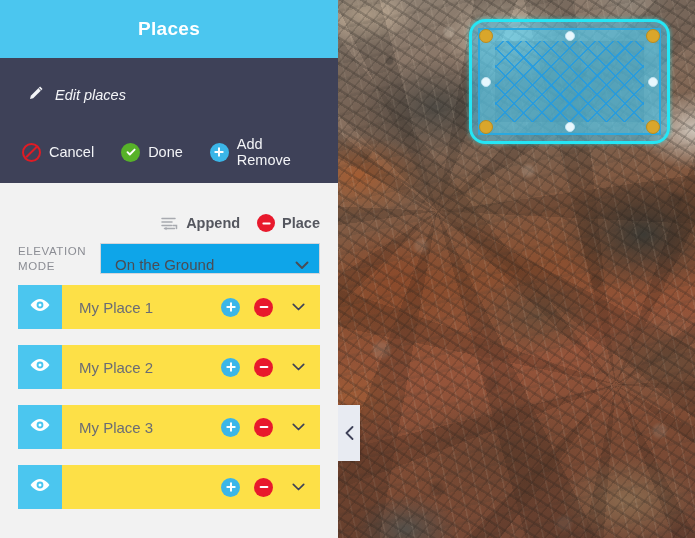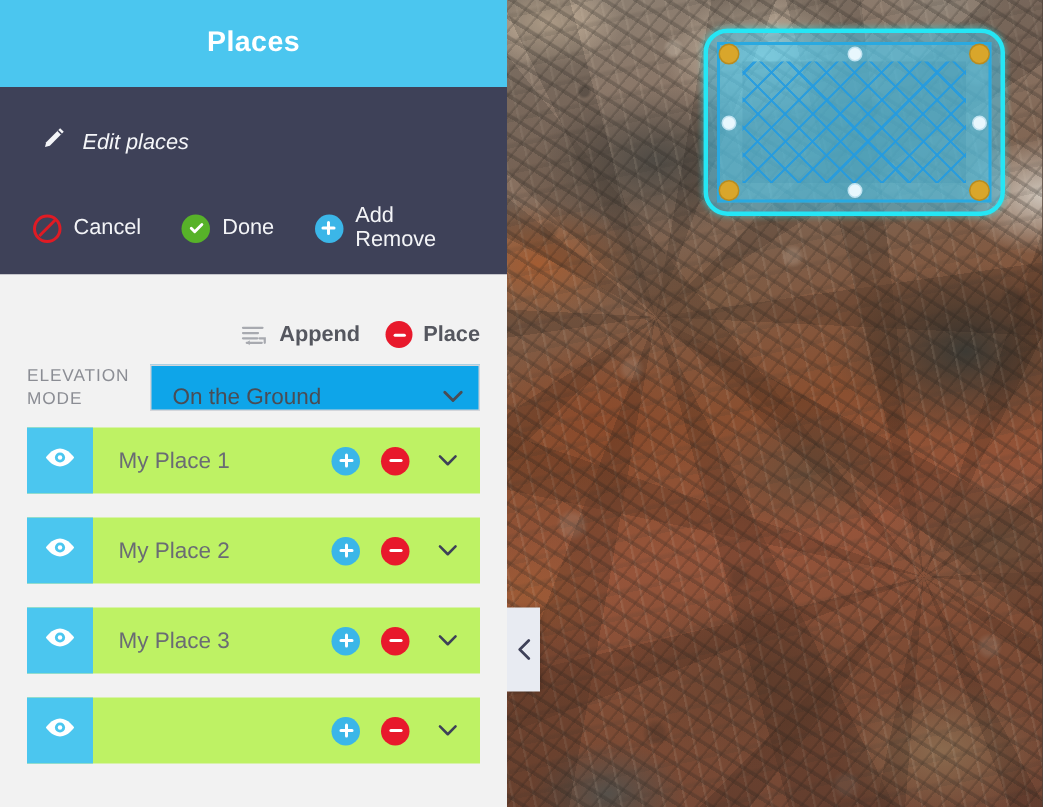--- a/index.html
+++ b/index.html
@@ -220,21 +220,21 @@
     padding: 0 10px 0 14px;
     font-size: 15px; color: #4a4c54;
     cursor: pointer;
   }
   .elev-select .chev { margin-left: auto; }
 
   .rows { margin-top: 11px; }
   .place-row {
     display: flex; align-items: center;
     height: 44px;
-    background: #bef264;
+    background: #fde047;
     margin-bottom: 16px;
     cursor: pointer;
   }
   .vis-toggle {
     width: 44px; height: 44px; flex: 0 0 44px;
     background: #4bc6ef;
     display: flex; align-items: center; justify-content: center;
     cursor: pointer;
   }
   .place-name {

